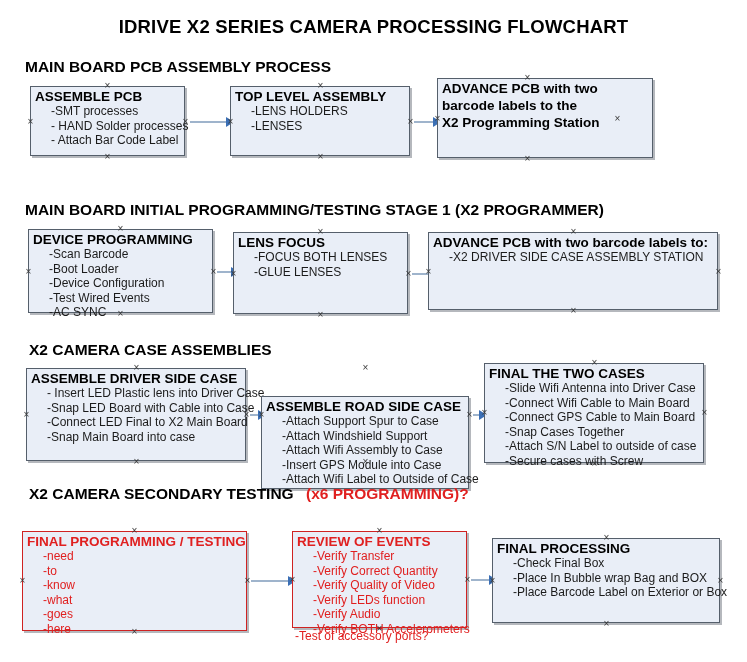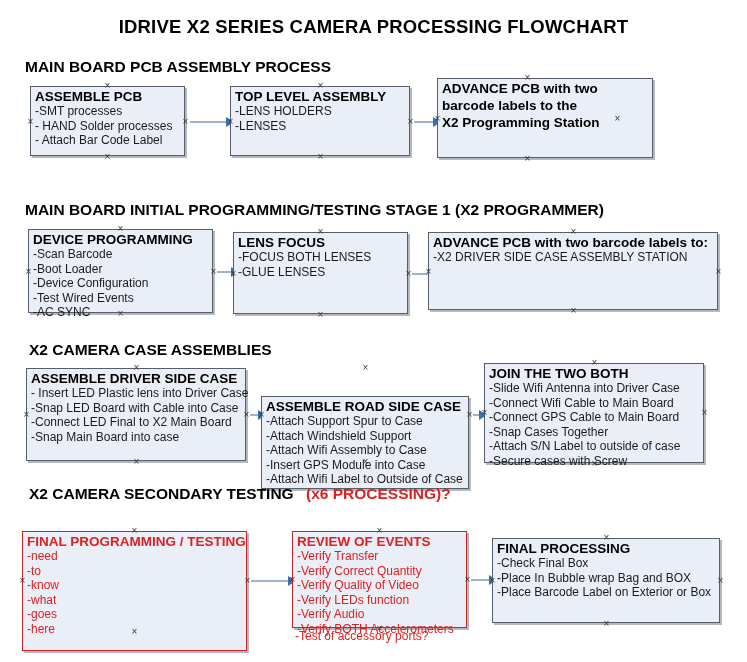--- a/index.html
+++ b/index.html
@@ -46,21 +46,21 @@
     color:#000;
     line-height:15px;
     padding:2px 0 0 4px;
     white-space:nowrap;
   }
   .box .bl{
     display:block;
     font-size:12px;
     color:#1b1b1b;
     line-height:14.6px;
-    padding-left:4px;
+    padding-left:20px;
     white-space:nowrap;
   }
   .box.red-box{ border-color:#cf2222; }
   .box.red-box .bt{ color:#e02020; font-size:13.5px;}
   .box.red-box .bl{ color:#e02020; }
 
   .overflow-line{
     position:absolute;
     font-size:12px;
     color:#e02020;
@@ -209,39 +209,39 @@
   </div>
   <div class="xh" style="left:361px; top:363px;"></div>
   <div class="xh" style="left:361px; top:457px;"></div>
   <div class="xh" style="left:257px; top:410px;"></div>
   <div class="xh" style="left:465px; top:410px;"></div>
 
   <div class="conn" style="left:473px; top:414px; width:10px;"></div>
   <div class="arrowhead" style="left:479px; top:410px;"></div>
 
   <div class="box" style="left:484px; top:363px; width:220px; height:100px;">
-    <span class="bt">JOIN THE TWO BOTH</span>
+    <span class="bt">FINAL THE TWO CASES</span>
     <span class="bl">-Slide Wifi Antenna into Driver Case</span>
     <span class="bl">-Connect Wifi Cable to Main Board</span>
     <span class="bl">-Connect GPS Cable to Main Board</span>
     <span class="bl">-Snap Cases Together</span>
     <span class="bl">-Attach S/N Label to outside of case</span>
     <span class="bl">-Secure cases with Screw</span>
   </div>
   <div class="xh" style="left:590px; top:358px;"></div>
   <div class="xh" style="left:590px; top:459px;"></div>
   <div class="xh" style="left:480px; top:408px;"></div>
   <div class="xh" style="left:700px; top:408px;"></div>
 
   <div class="section-head" style="left:29px; top:485px;">
     <span>X2 CAMERA SECONDARY TESTING</span>
-    <span class="red" style="margin-left:8px;">(x6 PROCESSING)?</span>
-  </div>
-
-  <div class="box red-box" style="left:22px; top:531px; width:225px; height:120px;">
+    <span class="red" style="margin-left:8px;">(x6 PROGRAMMING)?</span>
+  </div>
+
+  <div class="box red-box" style="left:22px; top:531px; width:225px; height:100px;">
     <span class="bt">FINAL PROGRAMMING / TESTING</span>
     <span class="bl">-need</span>
     <span class="bl">-to</span>
     <span class="bl">-know</span>
     <span class="bl">-what</span>
     <span class="bl">-goes</span>
     <span class="bl">-here</span>
   </div>
   <div class="xh" style="left:130px; top:526px;"></div>
   <div class="xh" style="left:130px; top:627px;"></div>

